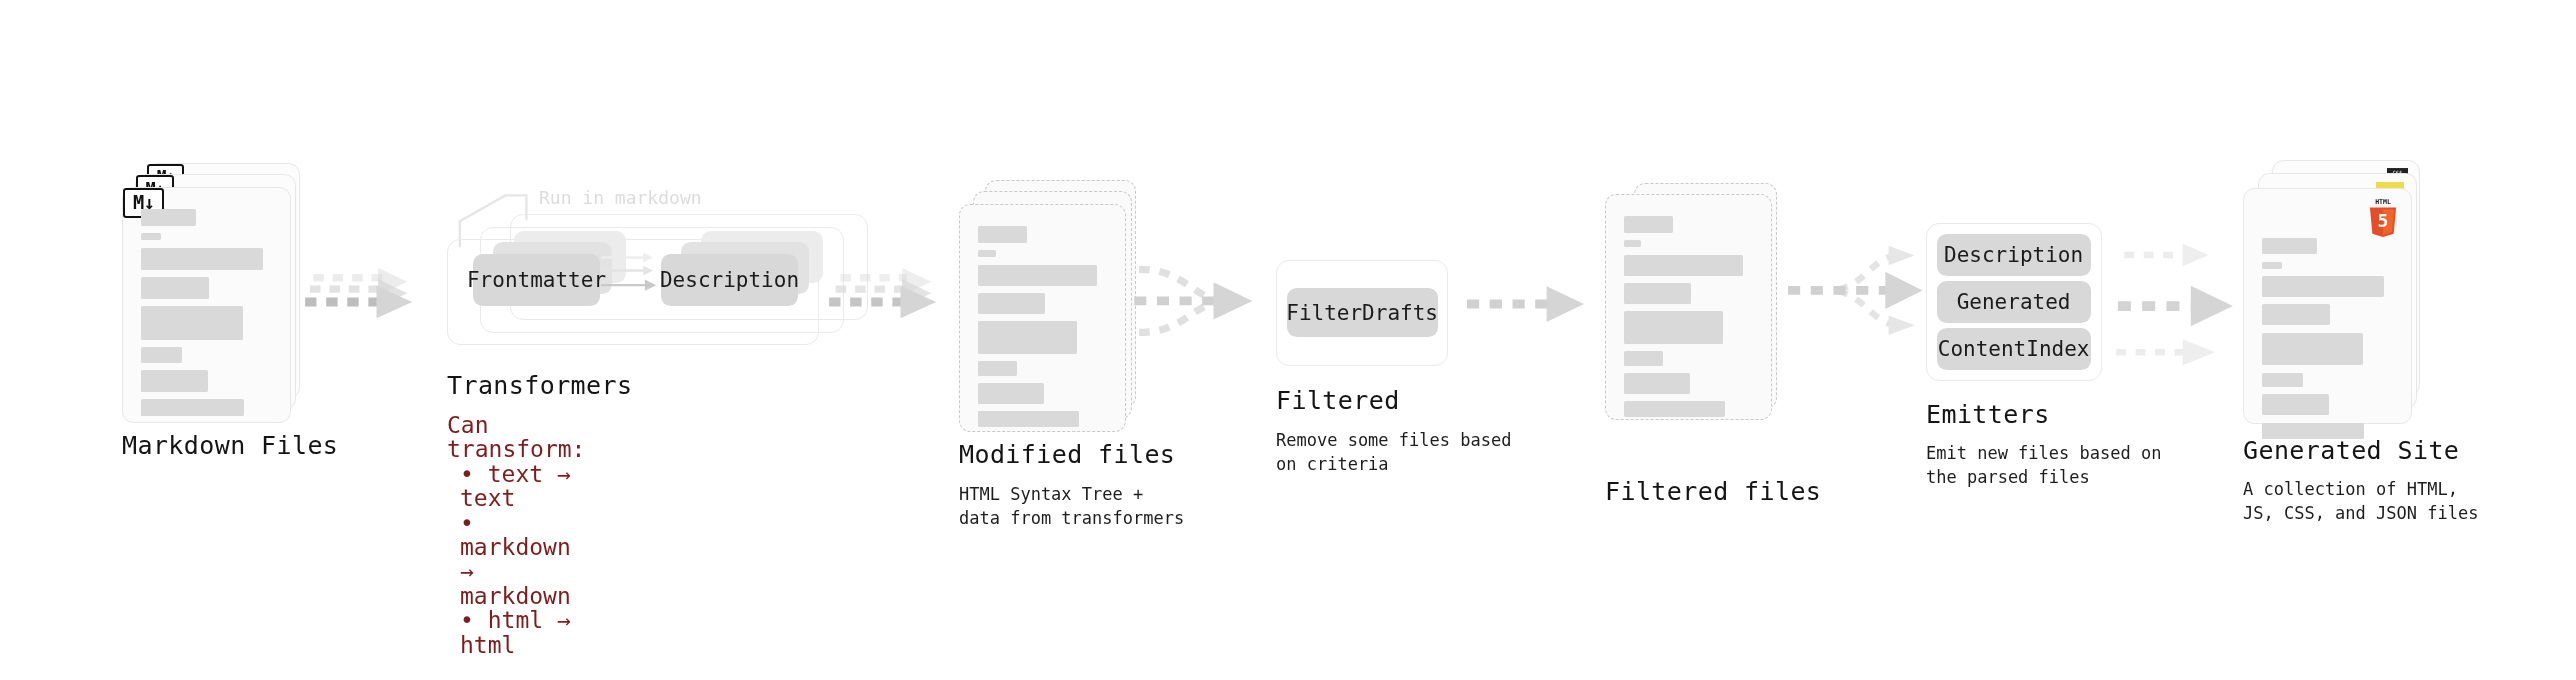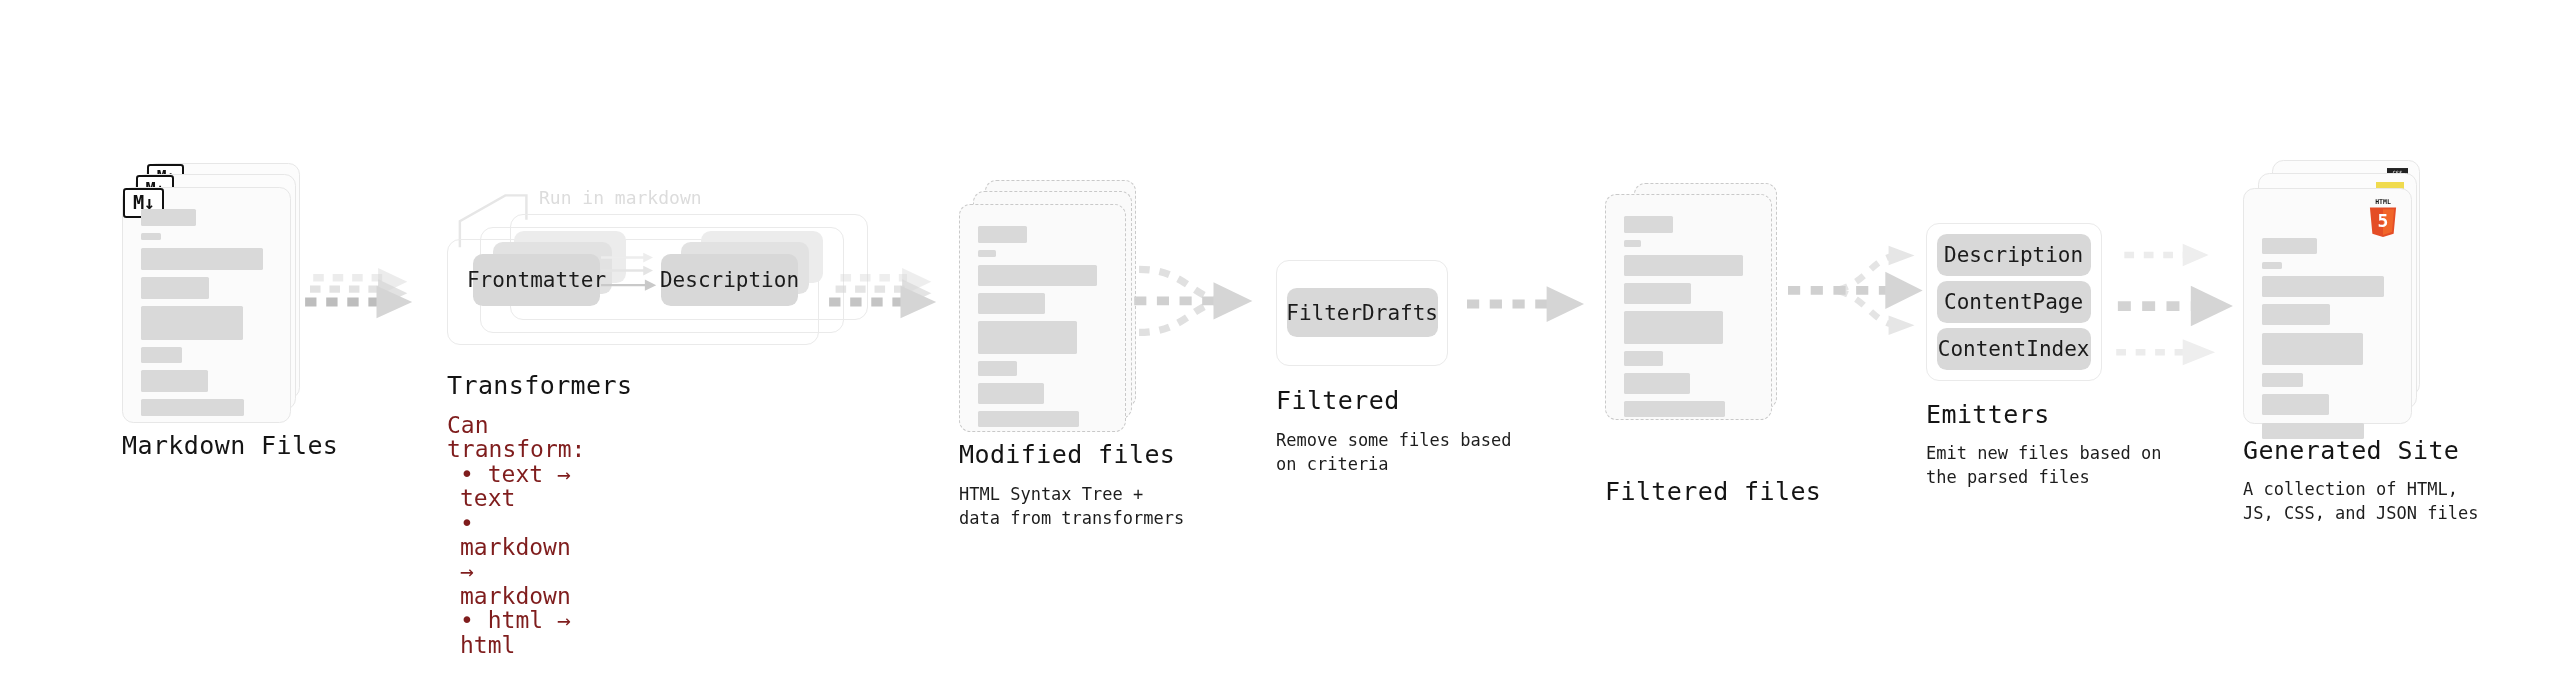--- a/index.html
+++ b/index.html
@@ -252,21 +252,21 @@
       <polygon points="120,34 166,57 120,80" fill="#d5d5d5"></polygon>
     </svg>
   </div>
 
   <div class="node" style="left:1926px;top:223px;">
     <div class="groupbox" style="left:0px;top:0px;width:176px;height:158px;"></div>
     <div class="pill" style="left:10.6px;top:10.6px;width:154px;height:42px;">
       <span>Description</span>
     </div>
     <div class="pill" style="left:10.6px;top:58px;width:154px;height:42px;">
-      <span>ContentPage</span>
+      <span>Generated</span>
     </div>
     <div class="pill" style="left:10.6px;top:105px;width:154px;height:42px;">
       <span>ContentIndex</span>
     </div>
     <div class="title" style="left:0px;top:177px;">Emitters</div>
     <div class="subtitle" style="left:0px;top:218px;">Emit new files based on
 the parsed files</div>
   </div>
 
   <div class="node" style="left:2113px;top:229px;">

